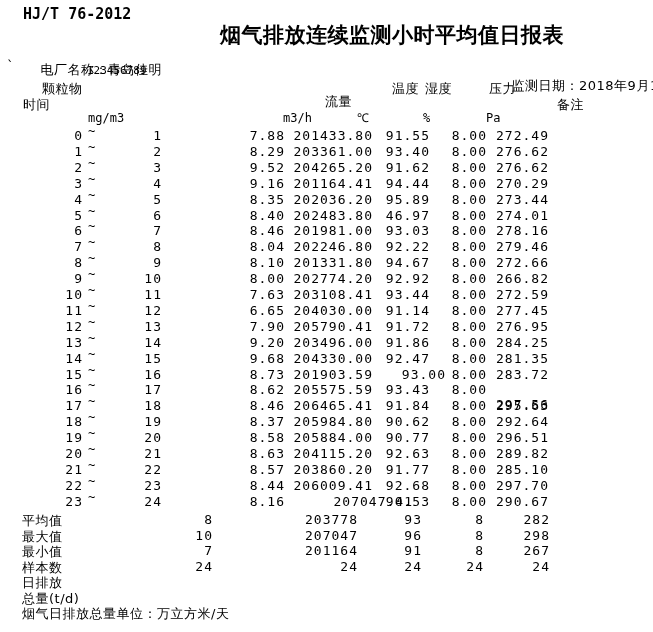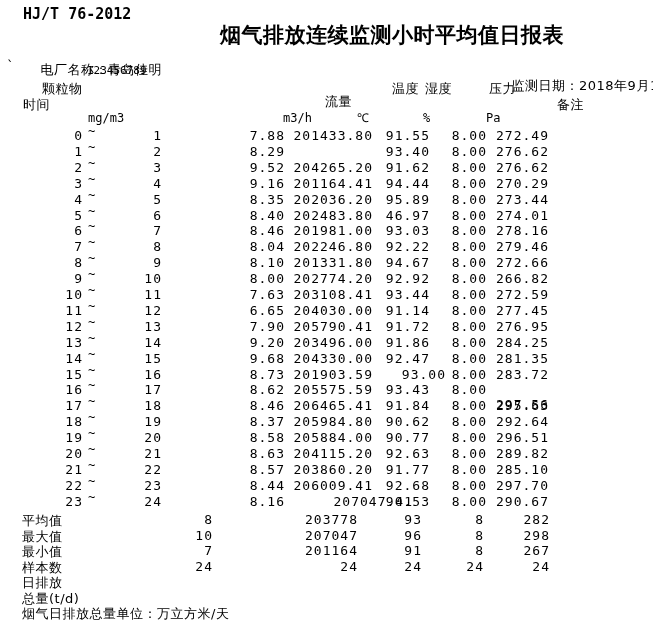--- a/index.html
+++ b/index.html
@@ -61,20 +61,21 @@
         <span class="cell" style="width: 373px;">201433.80</span>
         <span class="cell" style="width: 430px;">91.55</span>
         <span class="cell" style="width: 487px;">8.00</span>
         <span class="cell" style="width: 549px;">272.49</span>
         <span class="tilde">~</span>
       </div>
       <div class="trow" style="top: 143.9px;">
         <span class="cell" style="width: 83px;">1</span>
         <span class="cell" style="width: 162px;">2</span>
         <span class="cell" style="width: 285px;">8.29</span>
+        <span class="cell" style="width: 373px;">203361.00</span>
         <span class="cell" style="width: 430px;">93.40</span>
         <span class="cell" style="width: 487px;">8.00</span>
         <span class="cell" style="width: 549px;">276.62</span>
         <span class="tilde">~</span>
       </div>
       <div class="trow" style="top: 159.8px;">
         <span class="cell" style="width: 83px;">2</span>
         <span class="cell" style="width: 162px;">3</span>
         <span class="cell" style="width: 285px;">9.52</span>
         <span class="cell" style="width: 373px;">204265.20</span>

